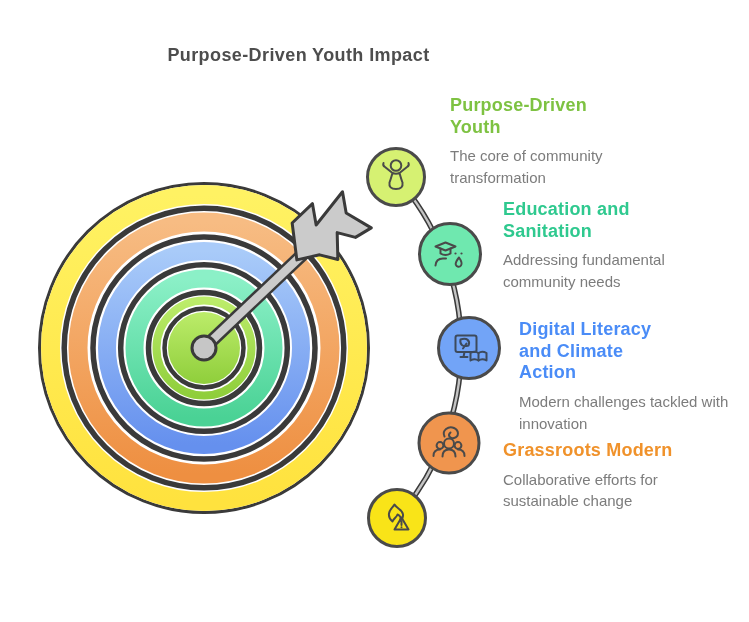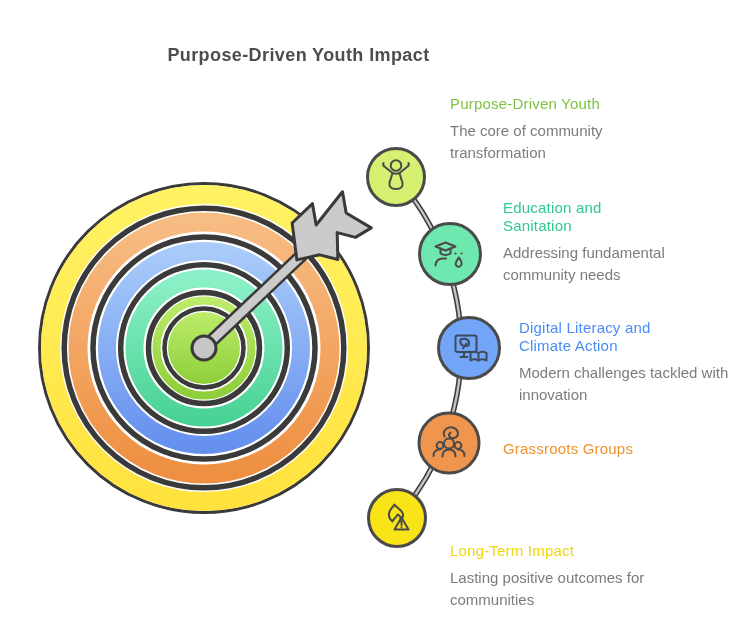--- a/index.html
+++ b/index.html
@@ -6,21 +6,21 @@
   .canvas{
     position:relative;width:749px;height:622px;background:#ffffff;overflow:hidden;
     font-family:"Liberation Sans","DejaVu Sans",sans-serif;
   }
   .main-title{
     position:absolute;left:0;top:45px;width:597px;text-align:center;
     font-size:18px;font-weight:700;color:#4D4D4D;letter-spacing:.4px;
   }
   .graphic{position:absolute;left:0;top:0;}
   .node-text{position:absolute;}
-  .node-title{font-size:15px;font-weight:400;line-height:1.2;letter-spacing:.2px;}
+  .node-title{font-size:18px;font-weight:700;line-height:1.2;letter-spacing:.2px;}
   .node-desc{font-size:15px;color:#7C7C7C;line-height:1.45;margin-top:7px;}
   .nt1{left:450px;top:95px;width:190px;}   .nt1 .node-title{color:#7EC242;}
   .nt1 .node-desc{width:160px;}
   .nt2{left:503px;top:199px;width:190px;}  .nt2 .node-title{color:#2FC98F;width:140px;}
   .nt2 .node-desc{width:175px;}
   .nt3{left:519px;top:319px;width:220px;}  .nt3 .node-title{color:#4A8CF7;width:165px;}
   .nt3 .node-desc{width:215px;}
   .nt4{left:503px;top:440px;width:210px;}  .nt4 .node-title{color:#F0922B;}
   .nt4 .node-desc{width:180px;}
   .nt5{left:450px;top:542px;width:220px;}  .nt5 .node-title{color:#EFD60A;}
@@ -144,20 +144,17 @@
   </div>
   <div class="node-text nt3">
     <div class="node-title">Digital Literacy and Climate Action</div>
     <div class="node-desc">Modern challenges tackled with innovation</div>
   </div>
   <div class="node-text nt2">
     <div class="node-title">Education and Sanitation</div>
     <div class="node-desc">Addressing fundamental community needs</div>
   </div>
   <div class="node-text nt4">
-    <div class="node-title">Grassroots Groups</div>
-  </div>
-  <div class="node-text nt5">
-    <div class="node-title">Long-Term Impact</div>
-    <div class="node-desc">Lasting positive outcomes for communities</div>
+    <div class="node-title">Grassroots Modern</div>
+    <div class="node-desc">Collaborative efforts for sustainable change</div>
   </div>
 
 </div>
 
 </body></html>

